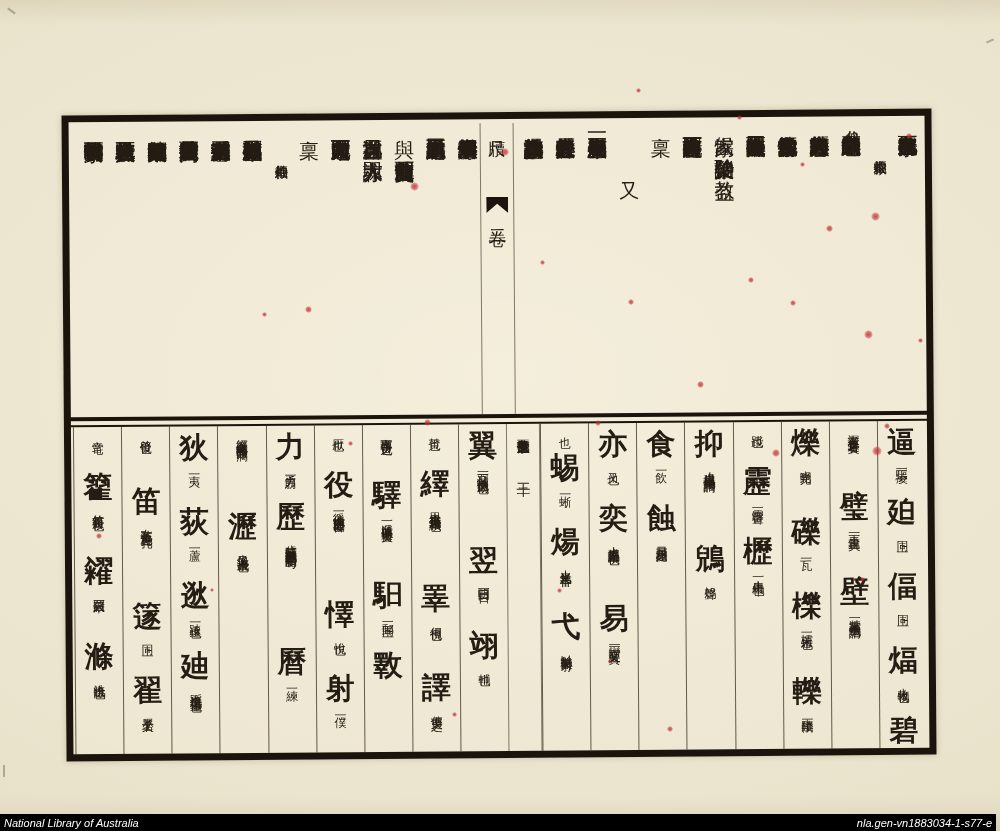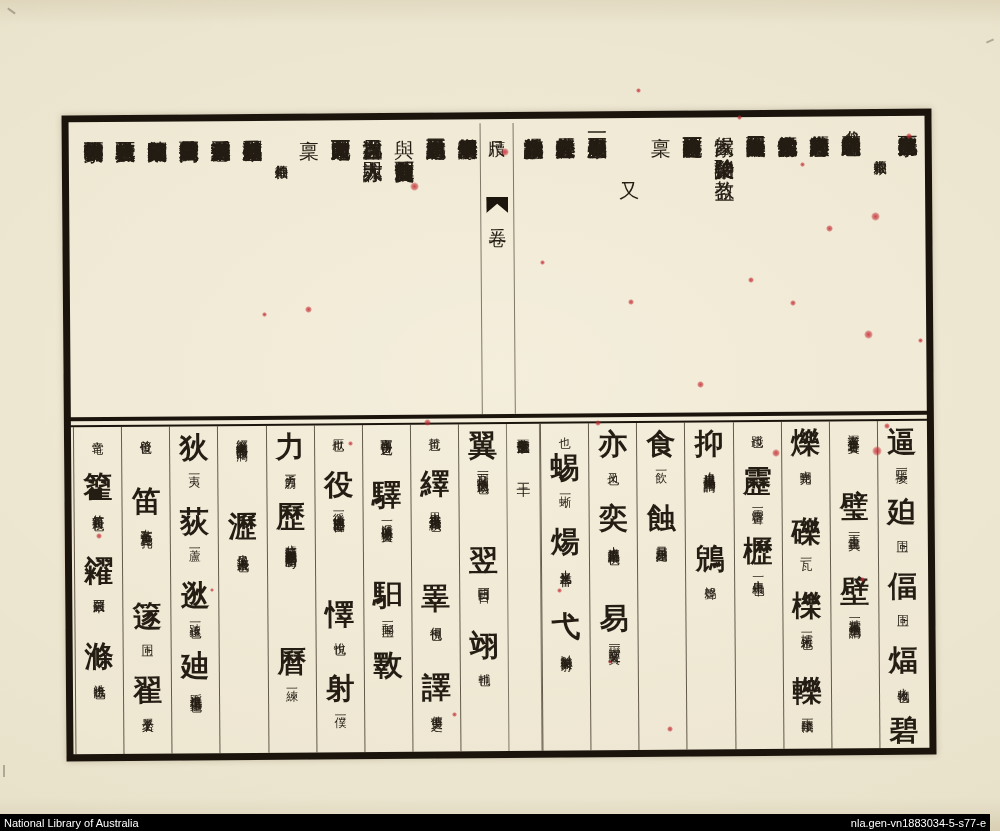--- a/index.html
+++ b/index.html
@@ -59,23 +59,23 @@
               clip-path:polygon(0 0,100% 0,100% 100%,50% 42%,0 100%); }
   .fold-vol { writing-mode:vertical-rl; text-orientation:upright; font-size:18px; line-height:20px; margin-top:3px; }
   .fold-b .fold-title { font-size:13px; line-height:15px; margin-top:6px; }
   .fold-page { writing-mode:vertical-rl; text-orientation:upright; font-size:14px; line-height:15px; margin-top:42px; }
 
   .speck { position:absolute; border-radius:50%; pointer-events:none;
            background:radial-gradient(circle, rgba(196,42,50,.85) 0%, rgba(196,42,50,.55) 45%, rgba(196,42,50,0) 72%); }
   .mark { position:absolute; background:rgba(90,80,65,.4); pointer-events:none; }
 
   .footer {
-    position:absolute; left:0; right:10px; bottom:0; height:17px; background:#000;
+    position:absolute; left:0; right:4px; bottom:0; height:17px; background:#000;
     color:#fff; font-family:"Liberation Sans", sans-serif; font-size:11px;
-    display:flex; justify-content:space-between; align-items:center; padding:0 4px;
+    display:flex; justify-content:space-between; align-items:center; padding:0 4px;font-style:italic;
   }
 </style>
 </head>
 <body>
 
 <div class="canvas">
 
   <div class="frame">
 
     <div class="top-reg">
@@ -302,16 +302,16 @@
       <div class="speck" style="left: 540px; top: 260px; width: 5px; height: 5px;"></div>
       <div class="speck" style="left: 608px; top: 660px; width: 4px; height: 4px;"></div>
     </div>
 
   <div class="mark" style="left:7px;top:10px;width:9px;height:2px;transform:rotate(35deg);"></div>
   <div class="mark" style="left:3px;top:765px;width:2px;height:12px;"></div>
   <div class="mark" style="left:986px;top:40px;width:8px;height:2px;transform:rotate(-25deg);"></div>
 
   <div class="footer">
     <span>National Library of Australia</span>
-    <span>nla.gen-vn1883034-5-s77-e</span>
+    <span>nla.gen-vn1883034-1-s77-e</span>
   </div>
 
 </div>
 
 </body></html>

